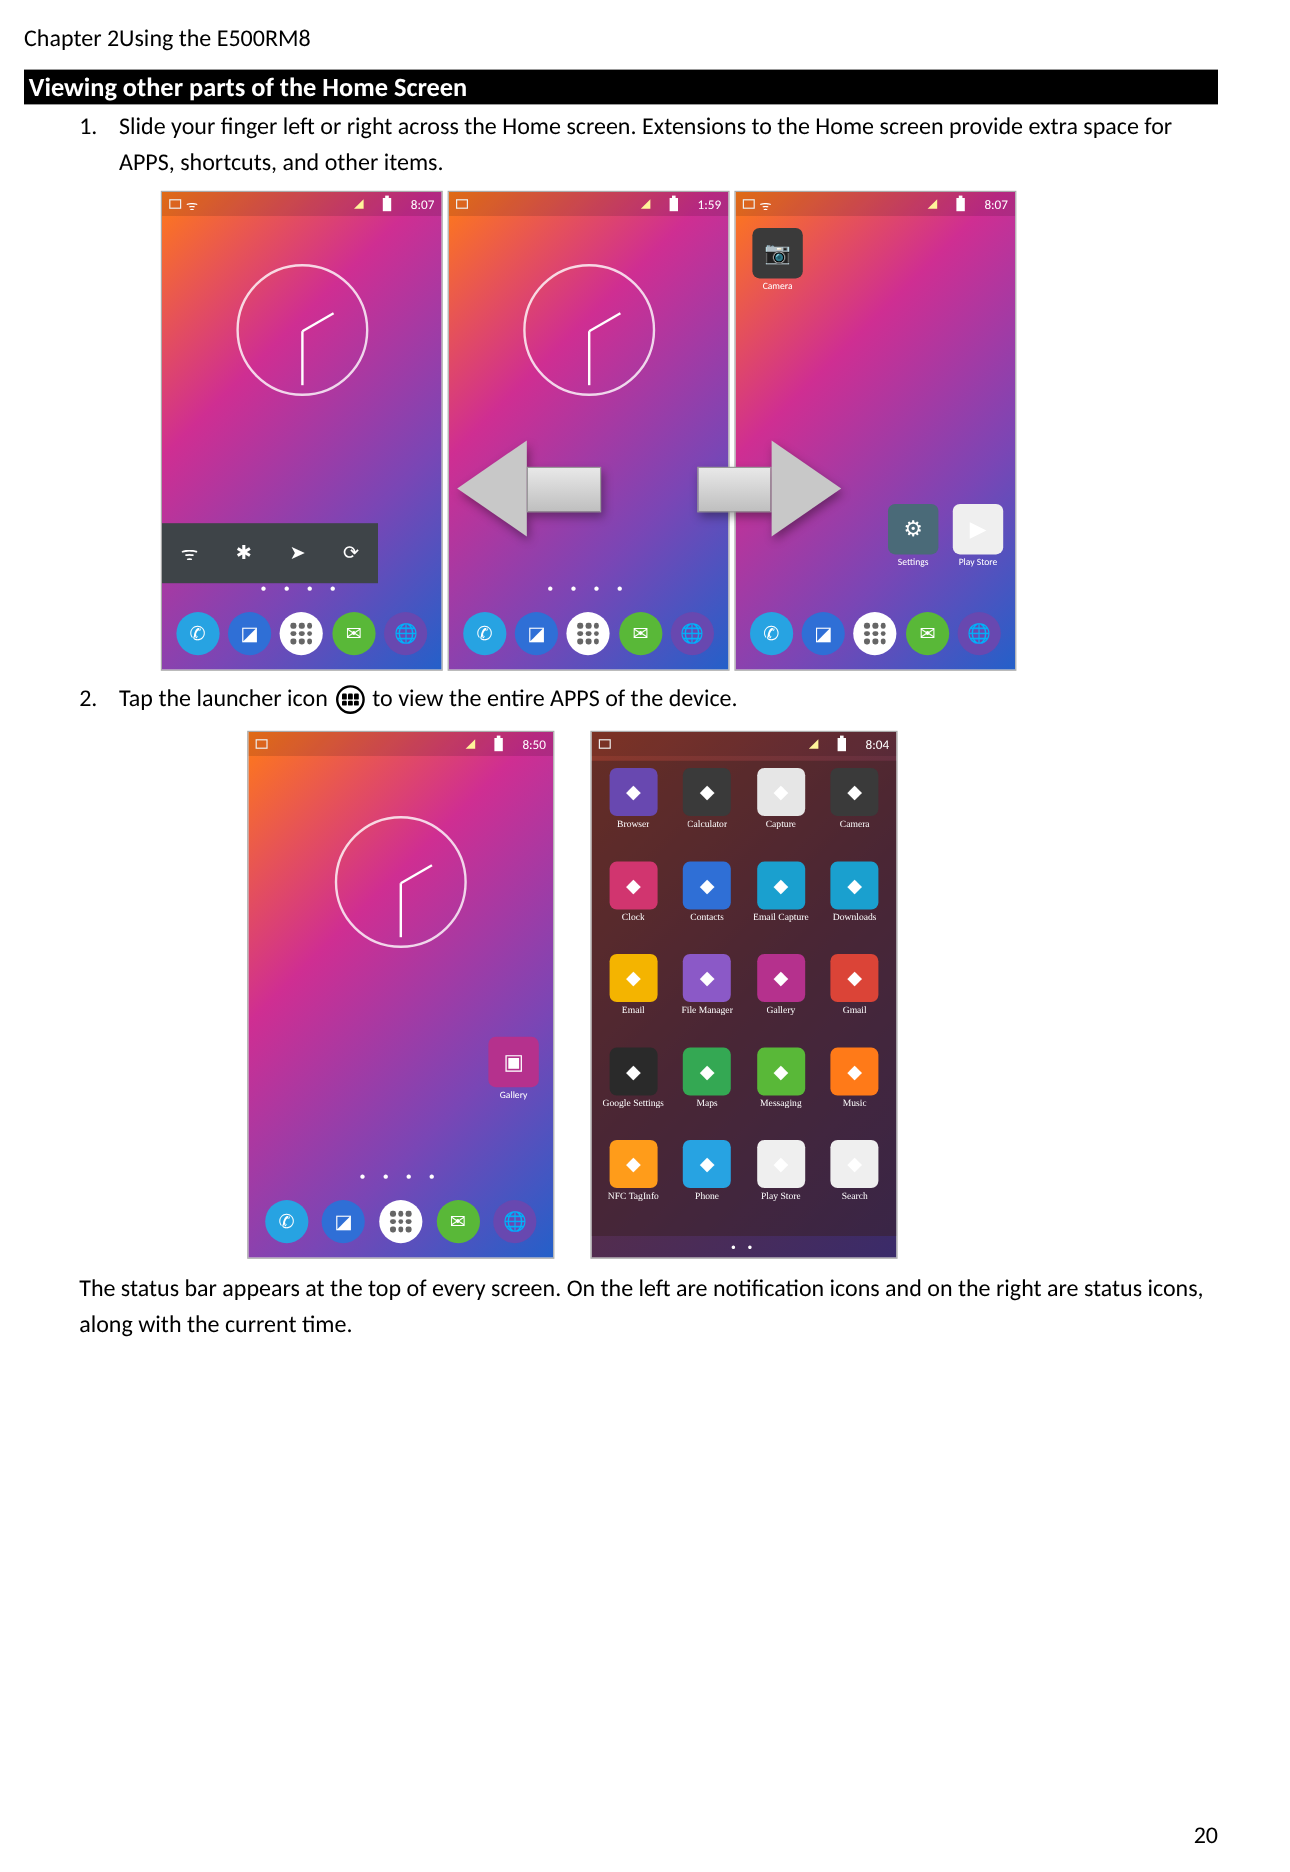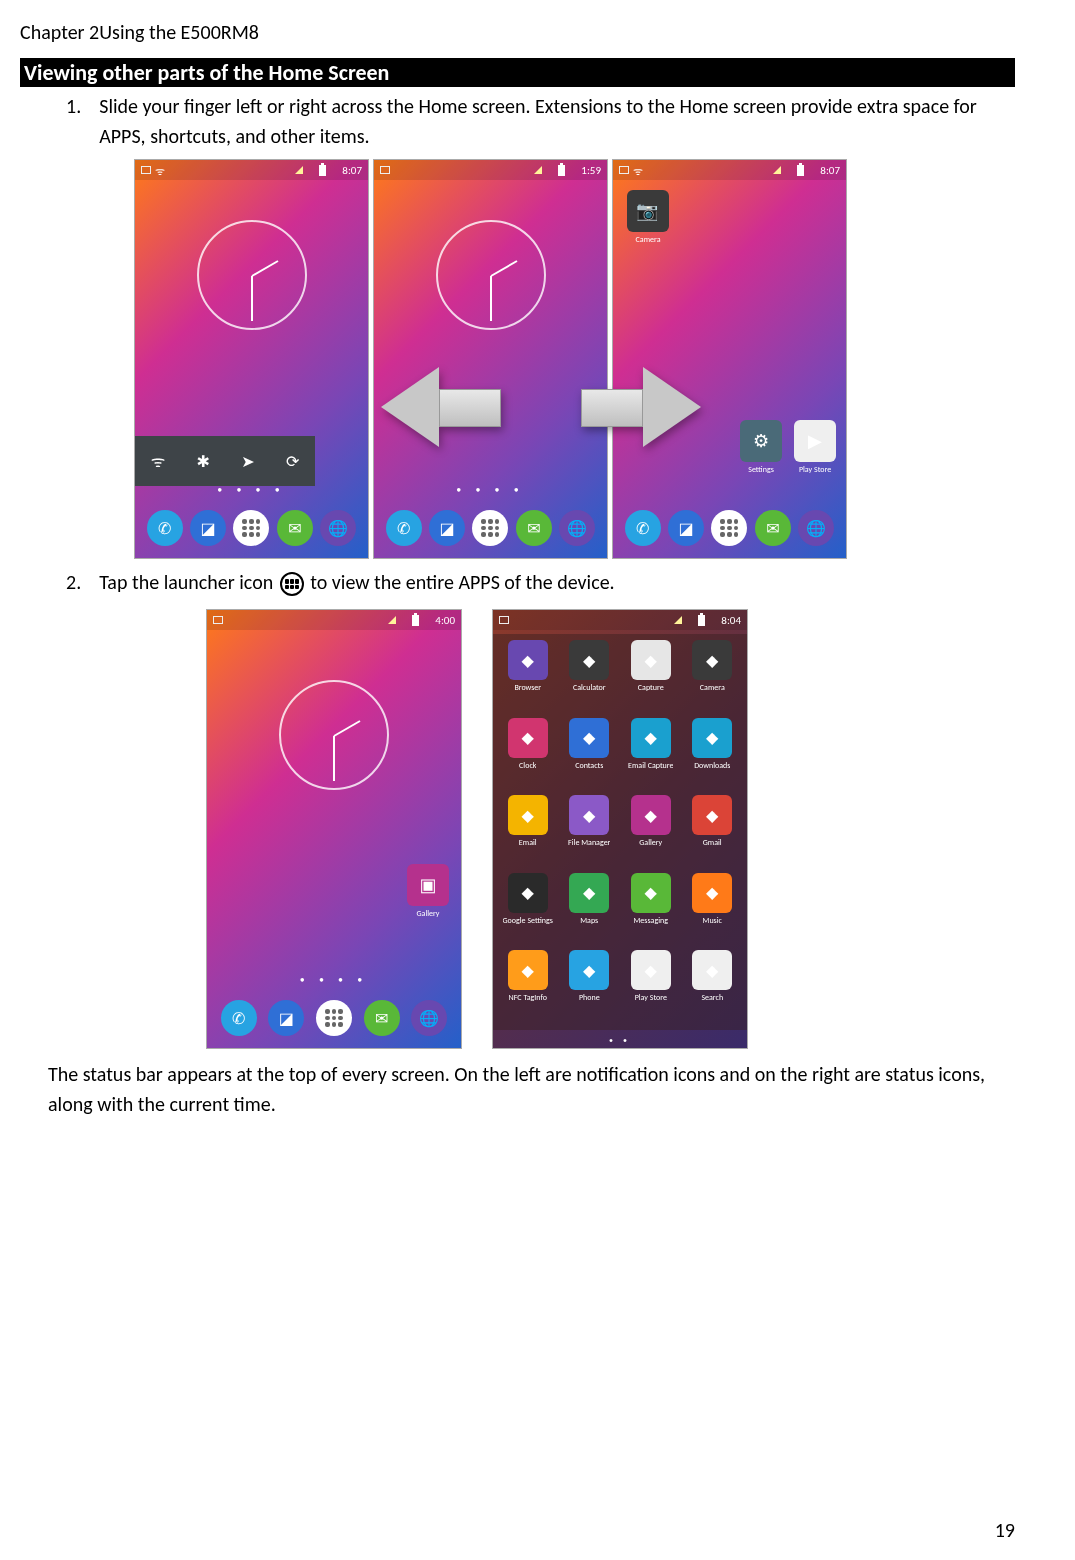--- a/index.html
+++ b/index.html
@@ -43,21 +43,21 @@
   }
   .figure-row-2 {
     display: flex;
     gap: 30px;
     margin: 12px 0 10px 140px;
     align-items: flex-start;
   }
   .para {
     font-size: 20px;
     line-height: 1.5;
-    margin: 6px 0 0 28px;
+    margin: 6px 0 0 46px;
   }
   .page-num {
     position: absolute;
     bottom: 18px;
     right: 60px;
     font-size: 20px;
   }
 
   
   .phone {
@@ -168,21 +168,21 @@
 
   
   .all-apps {
     position:absolute; top:24px; left:0; right:0; bottom:18px;
     display:grid; grid-template-columns:repeat(4,1fr); grid-template-rows:repeat(5,1fr);
     gap:4px; padding:6px 6px;
     background: rgba(55,30,30,.45);
   }
   .all-apps .app { display:flex; flex-direction:column; align-items:center; gap:2px;}
   .all-apps .abox { width:40px; height:40px; border-radius:6px; display:flex; align-items:center; justify-content:center; font-size:16px; color:#fff;}
-  .all-apps .albl { font-size:8px; color:#fff; text-align:center; white-space:nowrap; overflow:hidden; text-overflow:ellipsis; max-width:58px;}
+  .all-apps .albl { font-size:8px; color:#fff; text-align:center; white-space:nowrap; overflow:hidden; text-overflow:ellipsis; max-width:58px;font-family:Liberation Serif, serif;}
   .all-dots { position:absolute; bottom:3px; left:0; right:0; text-align:center; color:#fff; font-size:8px; letter-spacing:4px;}
 
   
   .inline-launcher {
     display:inline-flex; vertical-align:middle;
     width:24px;height:24px;border:2px solid #000;border-radius:50%;
     align-items:center;justify-content:center; margin:0 2px;
   }
   .inline-launcher .g {
     display:grid; grid-template-columns:repeat(3,1fr); grid-template-rows:repeat(2,1fr);
@@ -378,21 +378,21 @@
 <div class="figure-row-2">
 
   <div class="phone big">
     <div class="status-bar">
       <div class="status-left">
             <span class="pictureframe-icon"></span>
           </div>
       <div class="status-right">
         <span class="sig-icon"></span>
         <span class="battery-icon"></span>
-        <span>4:00</span>
+        <span>8:50</span>
       </div>
     </div>
     <div class="clock-widget" style="top:70px;">
       <div class="clock-face">
             <div class="hand h"></div>
             <div class="hand m"></div>
           </div>
     </div>
     <div class="app-tile gallery-tile">
       <div class="box" style="background:#b5318d">▣</div>
@@ -514,13 +514,13 @@
           </div>
         </div>
     <div class="all-dots">•  •</div>
   </div>
 
 </div>
 </div>
 
 <div class="para">The status bar appears at the top of every screen. On the left are notification icons and on the right are status icons, along with the current time.</div>
 
-<div class="page-num">19</div>
+<div class="page-num">20</div>
 
 </body></html>

